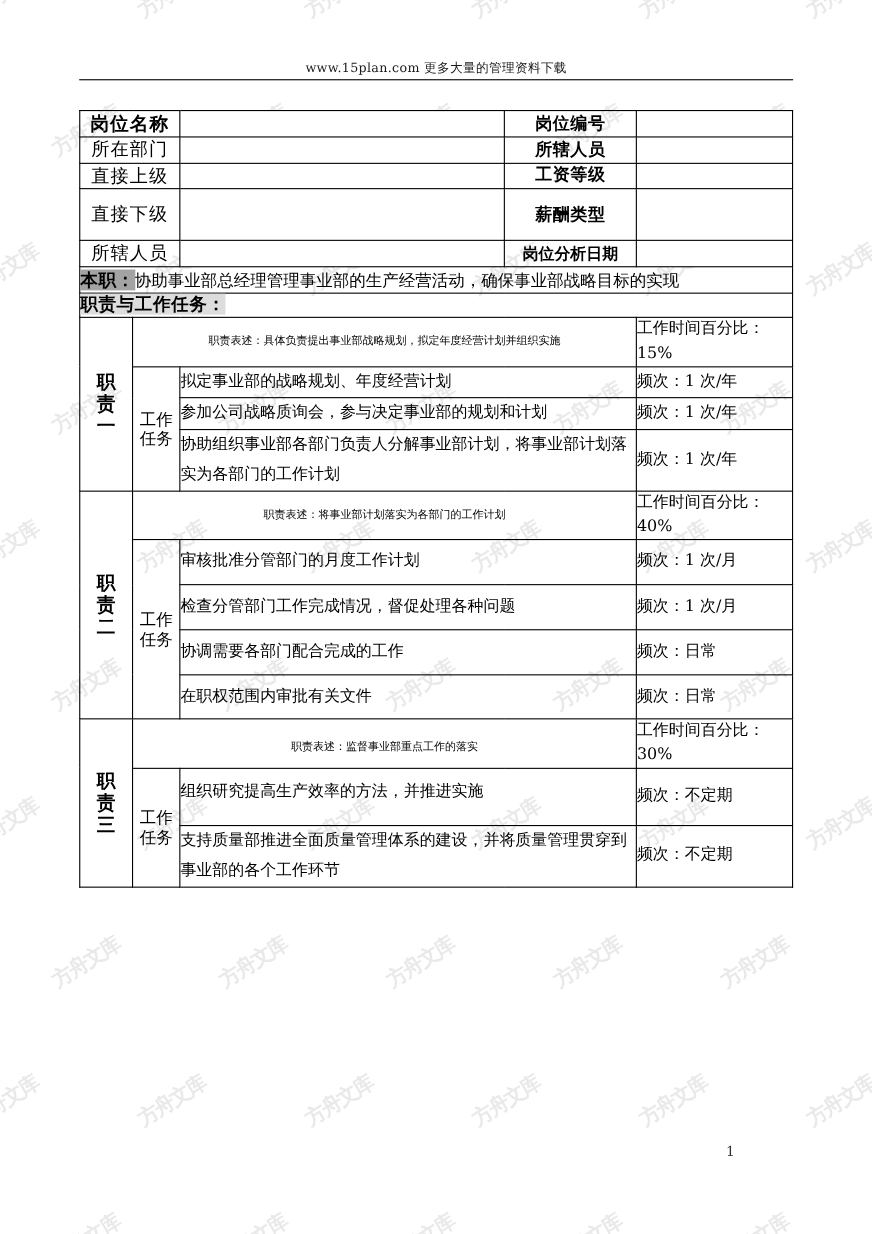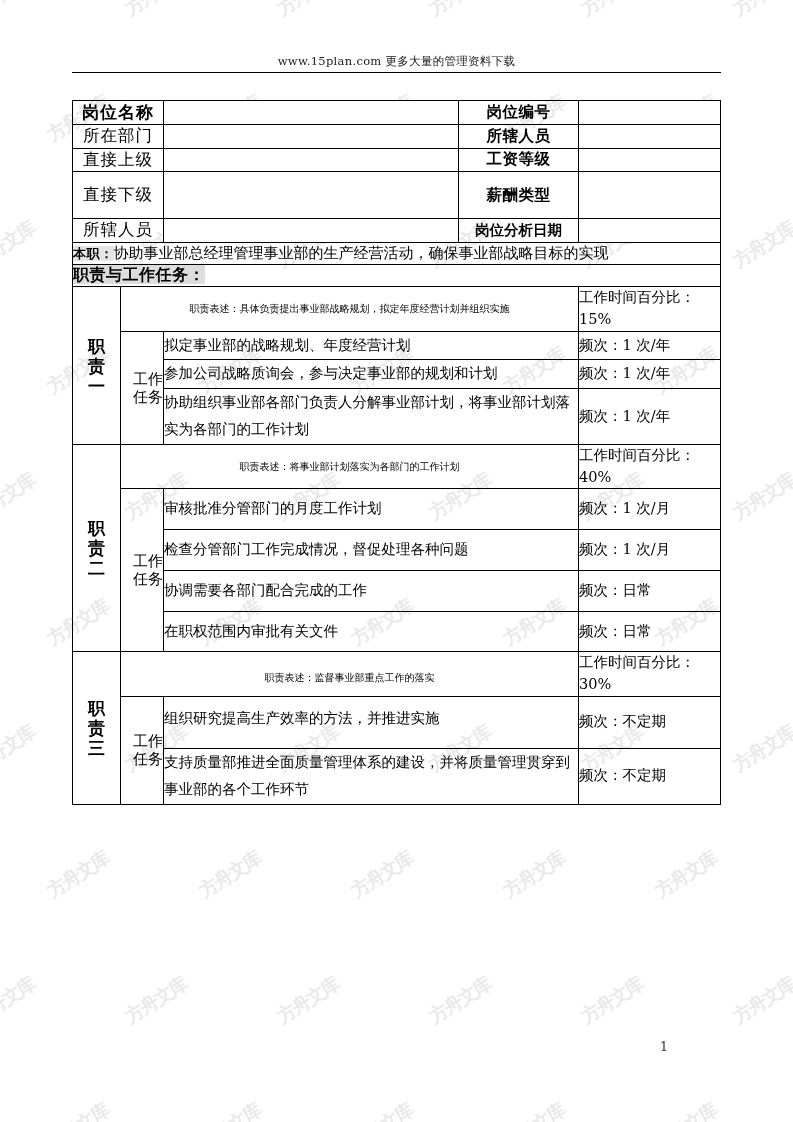--- a/index.html
+++ b/index.html
@@ -112,22 +112,22 @@
   .benzhi-cell {
     padding: 4px 6px 5px 6px;
     font-size: 15px;
     line-height: 1.45;
     text-align: left;
     vertical-align: top;
   }
   .tag-bold {
     font-family: "DejaVu Sans", sans-serif;
     font-weight: 700;
-    font-size: 13px;
-    background: #e5e5e5;
+    font-size: 16px;
+    background: #a3a3a3;
     letter-spacing: 0.5px;
   }
   .benzhi-body {
     font-family: "DejaVu Serif", serif;
     font-size: 15px;
     margin-top: 15px;
   }
 
   
   .section-head-cell {
@@ -153,21 +153,21 @@
     font-weight: 700;
     font-size: 17px;
     line-height: 1.18;
     display: block;
     letter-spacing: 0;
   }
 
   
   .task-label {
     width: 43px;
-    text-align: right;
+    text-align: center;
     vertical-align: middle;
   }
   .task-label .vchar2 {
     display: block;
     font-size: 15px;
     line-height: 1.2;
     letter-spacing: 0;
   }
 
   .duty-desc {

